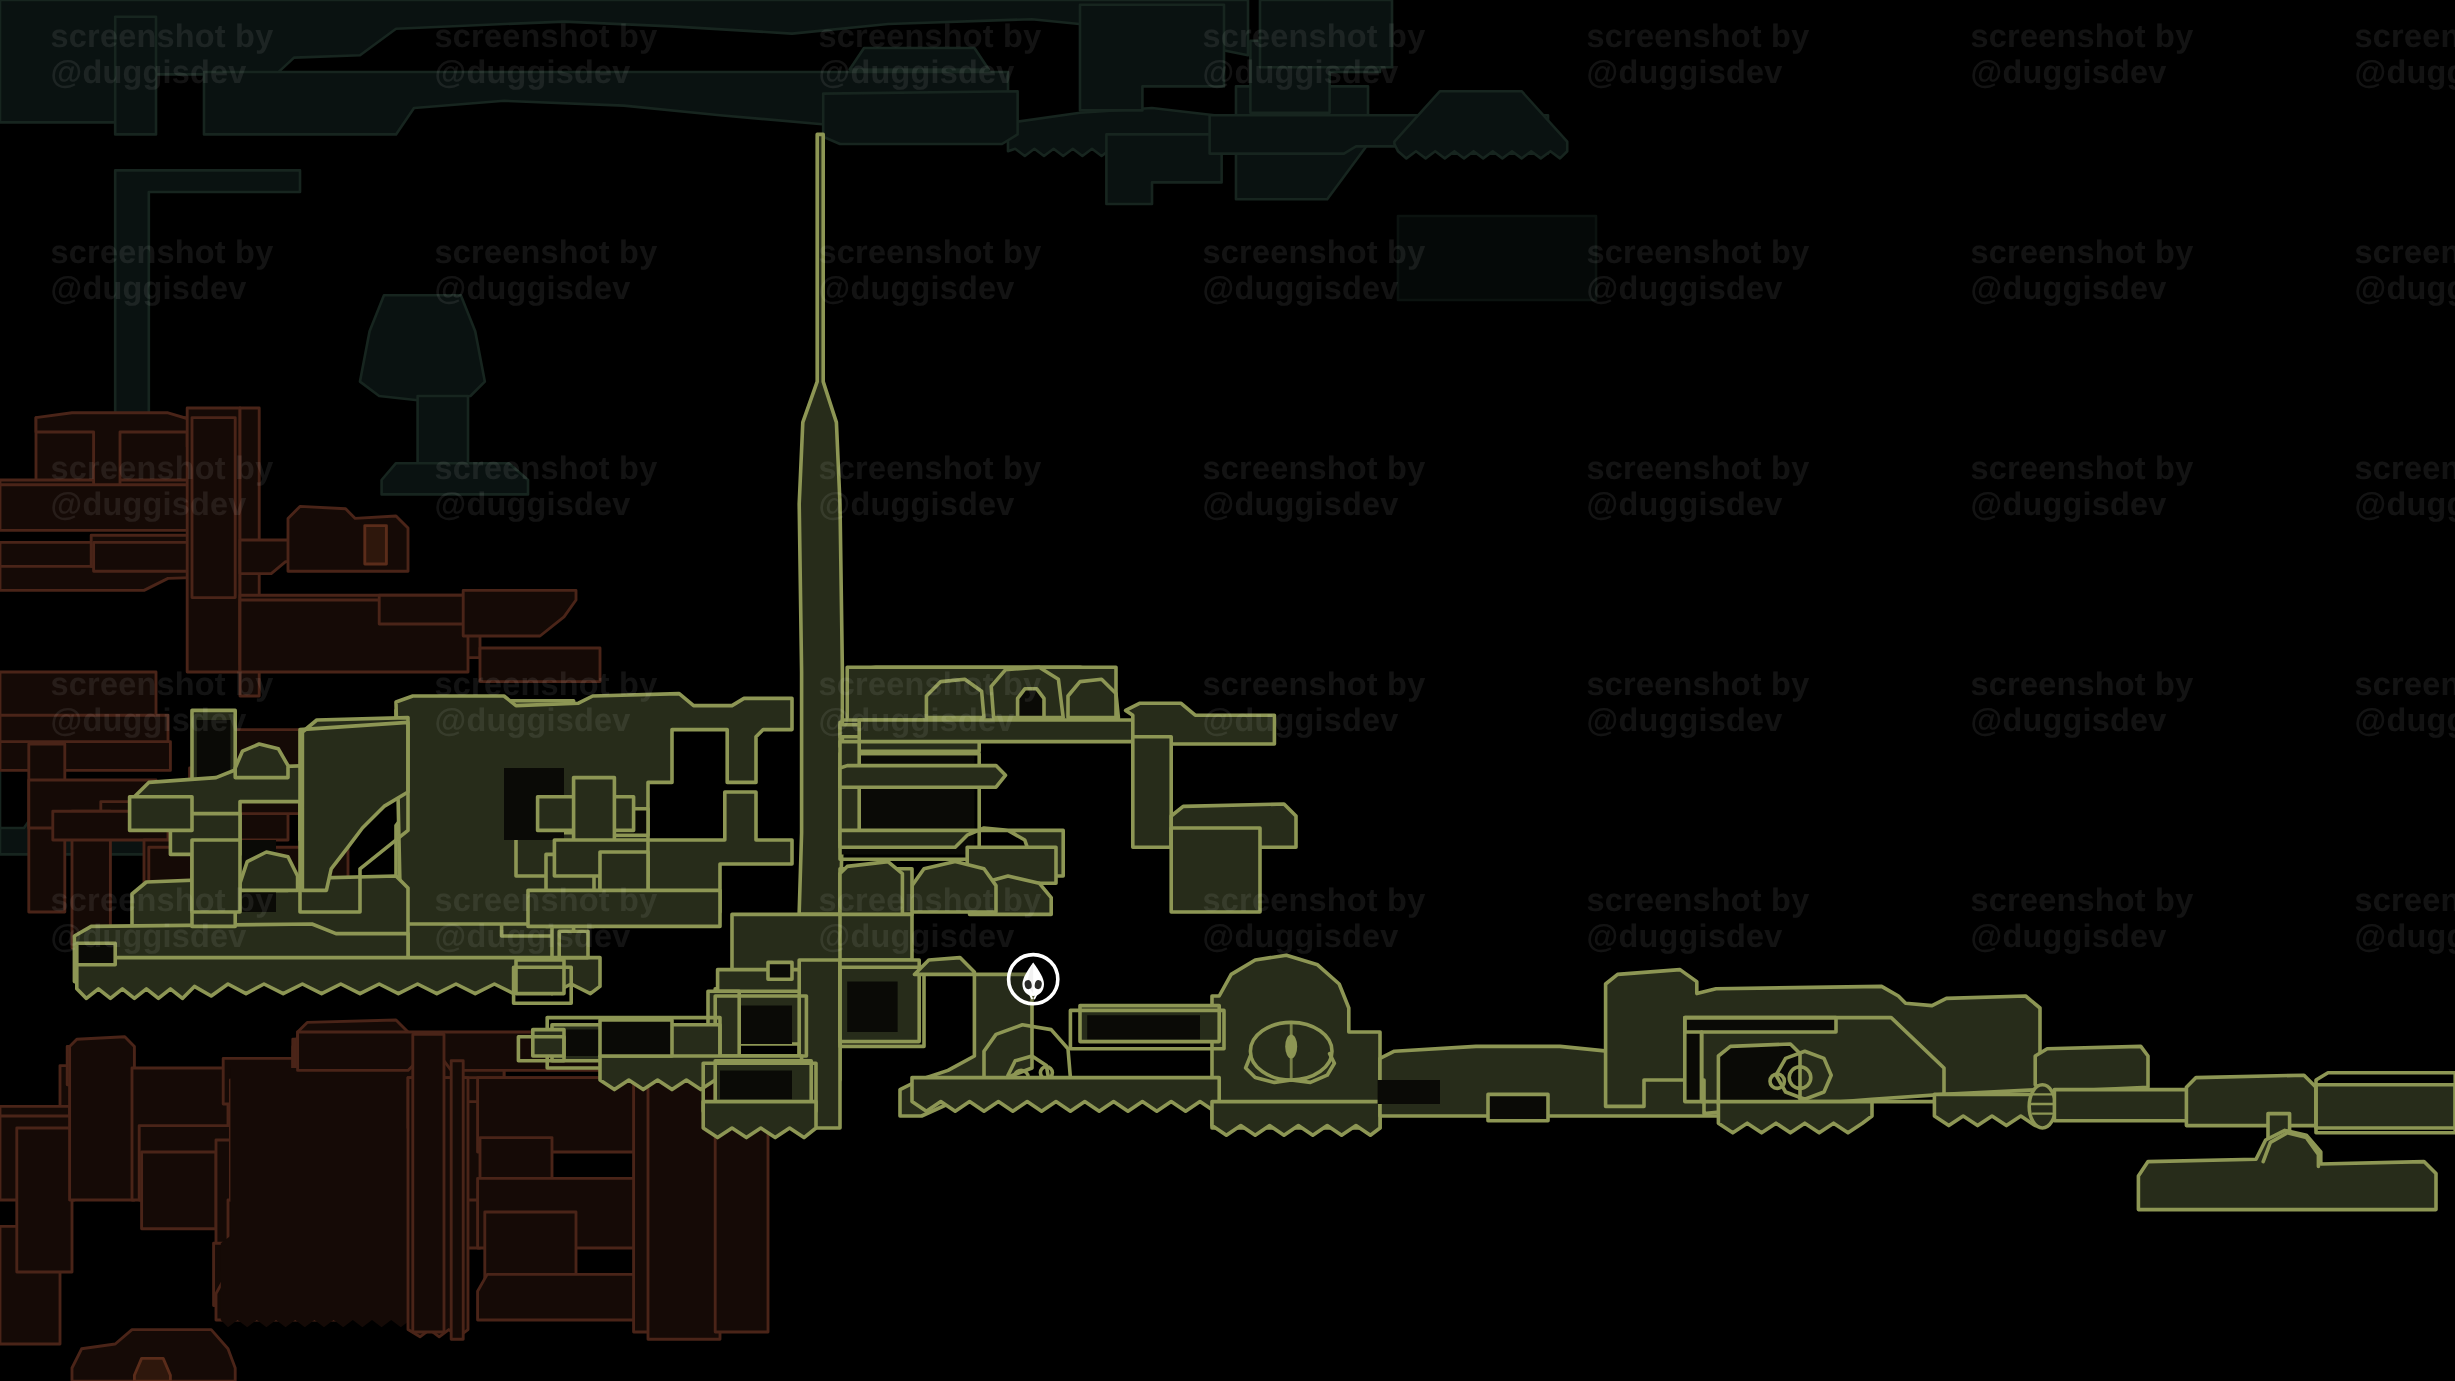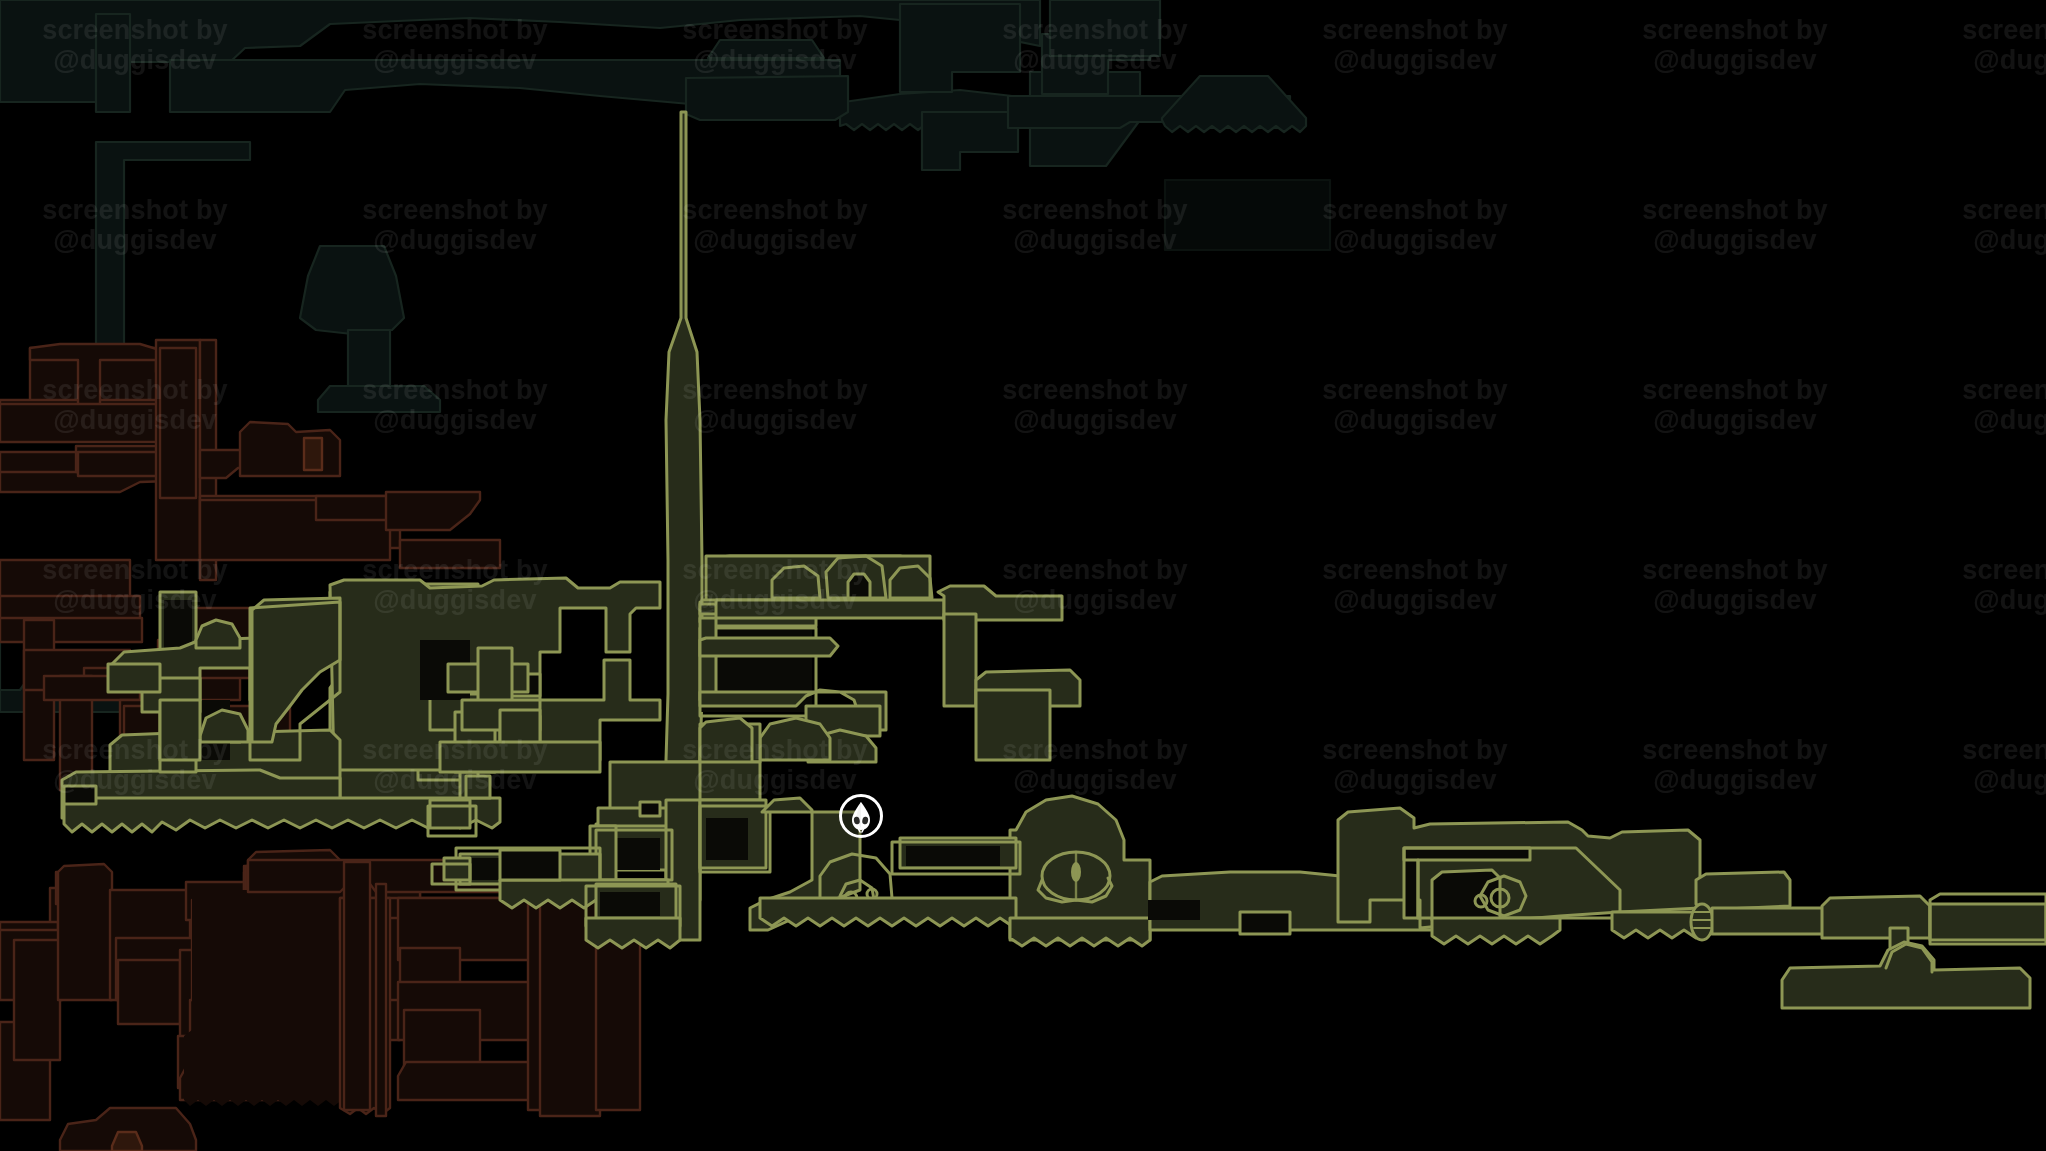--- a/index.html
+++ b/index.html
@@ -31,21 +31,21 @@
     pointer-events:none;
     z-index:40;
   }
   .wm {
     position:absolute;
     color:#ffffff;
     opacity:0.075;
     font-size:27px;
     line-height:30px;
     font-weight:bold;
-    text-align:center;
+    text-align:left;
     white-space:nowrap;
     letter-spacing:0.2px;
     transform:translateX(-50%);
   }
   .wm span { display:block; }
 
   
   #knight-marker {
     position:absolute;
     z-index:60;

